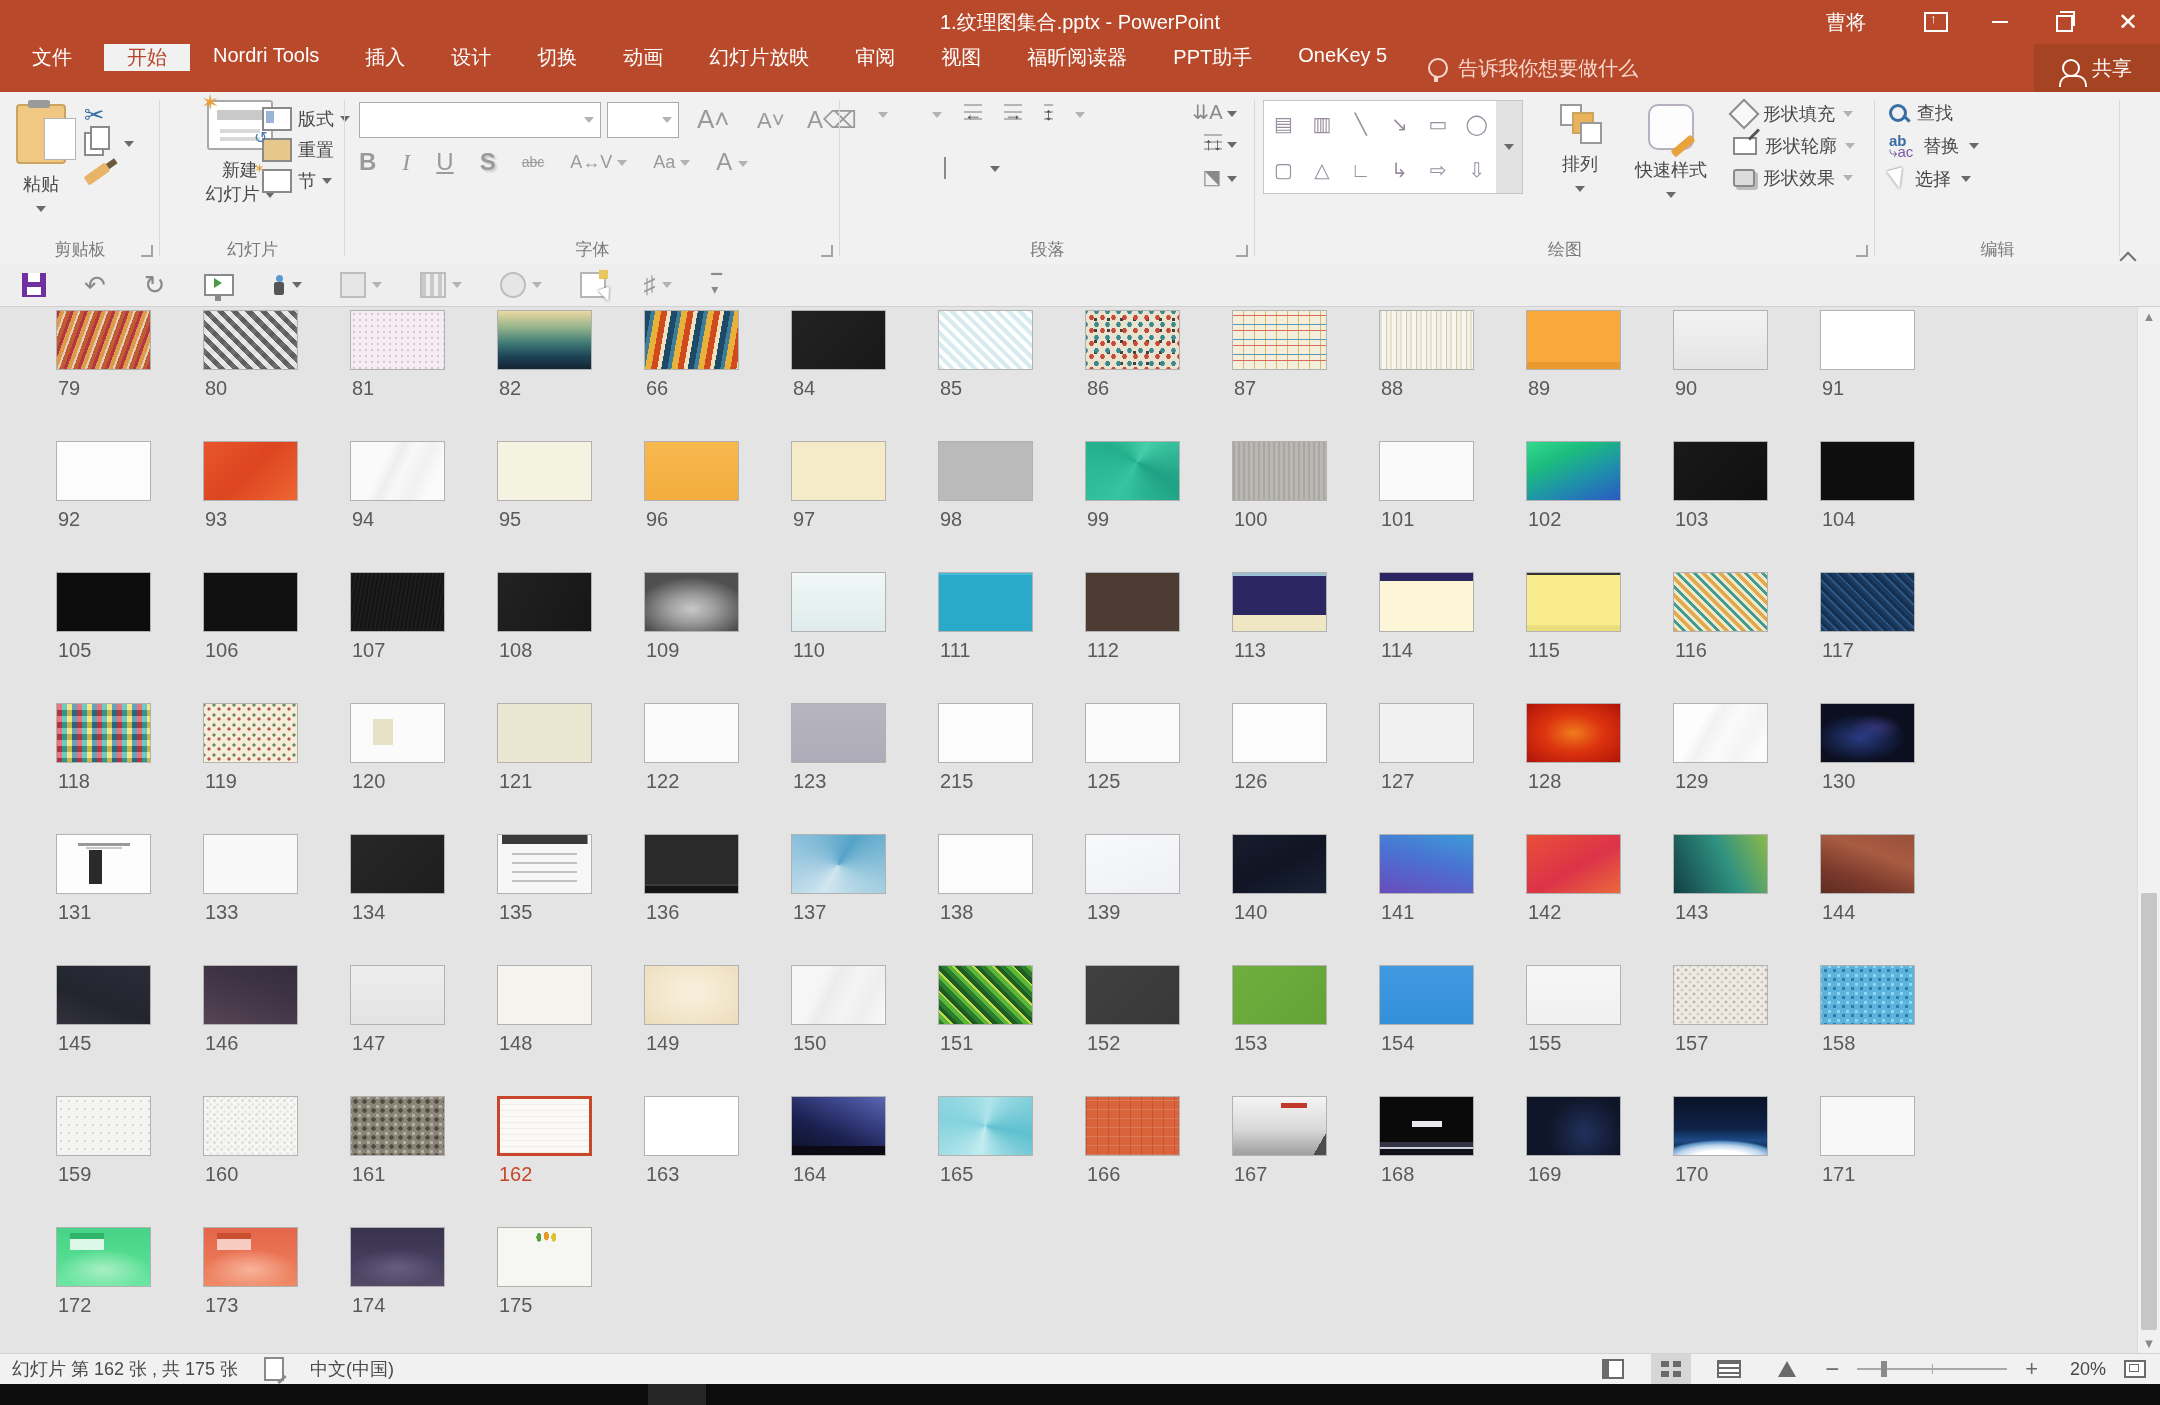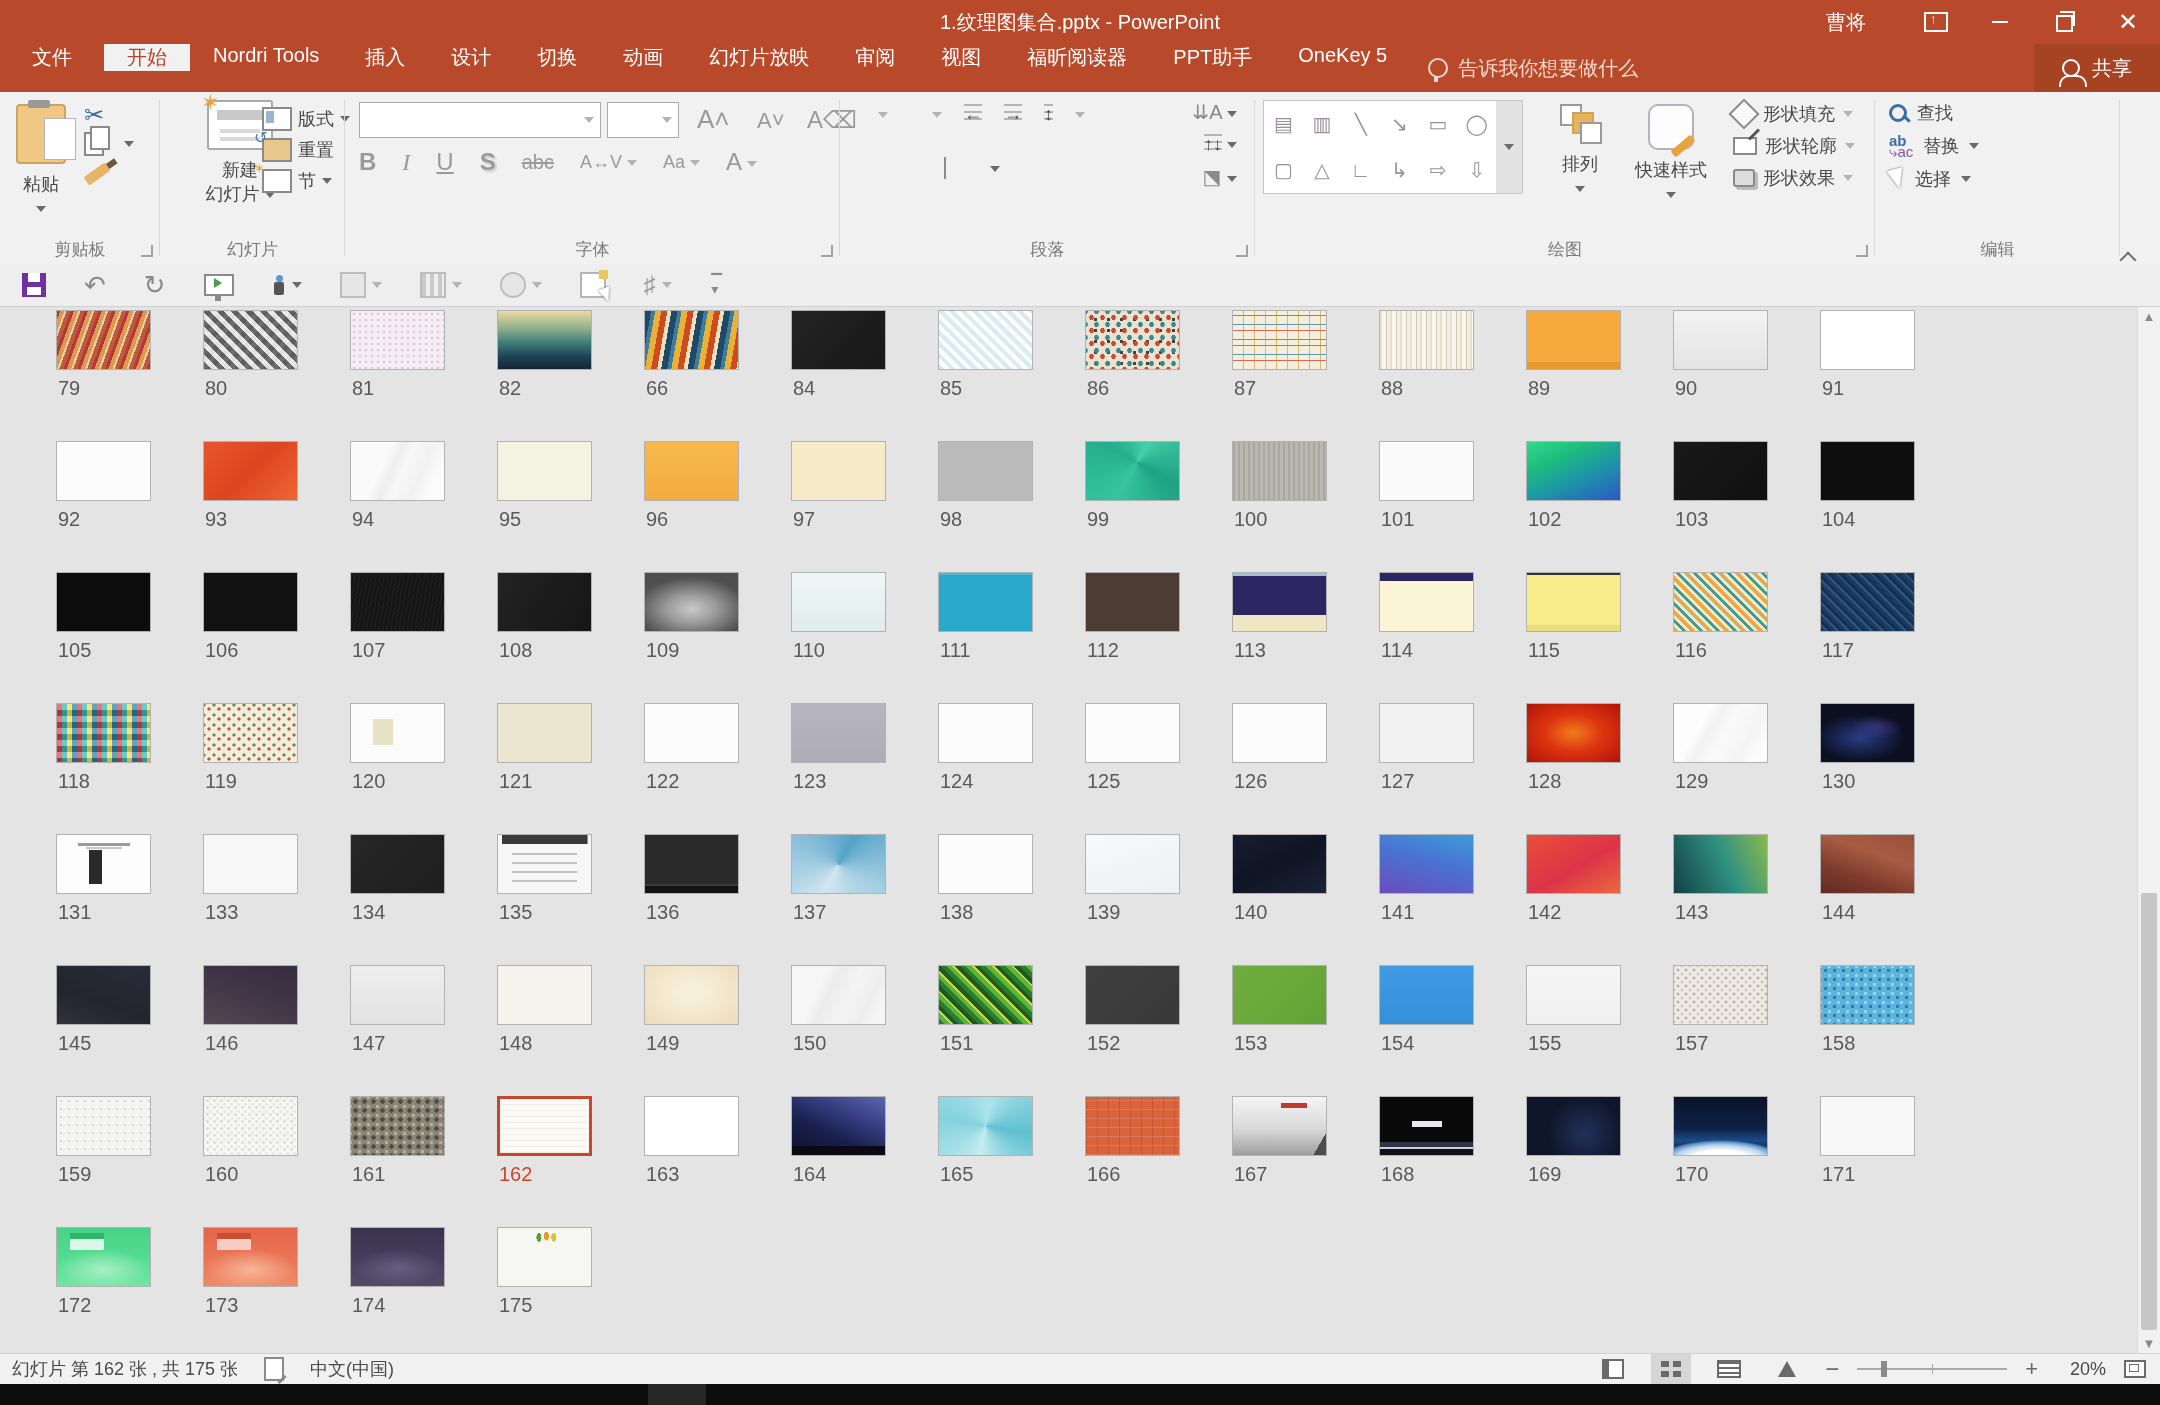--- a/index.html
+++ b/index.html
@@ -292,21 +292,21 @@
         <span class="caret dis"></span>
       </span>
     <span style="position:absolute;left:352px;top:12px;color:#9a9a9a;font-size:26px;">A˄</span>
     <span style="position:absolute;left:412px;top:16px;color:#9a9a9a;font-size:22px;">A˅</span>
     <span style="position:absolute;left:462px;top:14px;color:#9a9a9a;font-size:24px;">A⌫</span>
     <div class="fontrow2">
       <span class="fbtn" style="font-weight:bold;">B</span>
       <span class="fbtn" style="font-style:italic;font-family:'Liberation Serif',serif;">I</span>
       <span class="fbtn" style="text-decoration:underline;">U</span>
       <span class="fbtn" style="font-weight:bold;text-shadow:2px 2px 2px #ccc;">S</span>
-      <span class="fbtn" style="font-size:20px;text-decoration:line-through;">abc</span>
+      <span class="fbtn" style="font-size:14px;text-decoration:line-through;">abc</span>
       <span class="fbtn" style="font-size:18px;">A↔V <span class="caret dis"></span></span>
       <span class="fbtn" style="font-size:18px;">Aa <span class="caret dis"></span></span>
       <span class="fbtn">A <span class="caret dis"></span></span>
     </div>
     <div class="glabel">字体</div>
     <span class="dlg"></span>
   </div>
 
   <div class="rgroup" style="left:840px;width:415px;">
     <div class="prow" style="left:16px;top:12px;">
@@ -627,21 +627,21 @@
       <div class="cell">
         <div class="thumb" style="background: rgb(251, 251, 251);"></div>
         <div class="cnum">122</div>
       </div>
       <div class="cell">
         <div class="thumb" style="background: linear-gradient(rgb(182, 180, 190), rgb(174, 172, 184));"></div>
         <div class="cnum">123</div>
       </div>
       <div class="cell">
         <div class="thumb" style="background: rgb(252, 252, 252);"></div>
-        <div class="cnum">124</div>
+        <div class="cnum">215</div>
       </div>
       <div class="cell">
         <div class="thumb" style="background: rgb(251, 251, 251);"></div>
         <div class="cnum">125</div>
       </div>
       <div class="cell">
         <div class="thumb" style="background: rgb(252, 252, 252);"></div>
         <div class="cnum">126</div>
       </div>
       <div class="cell">

